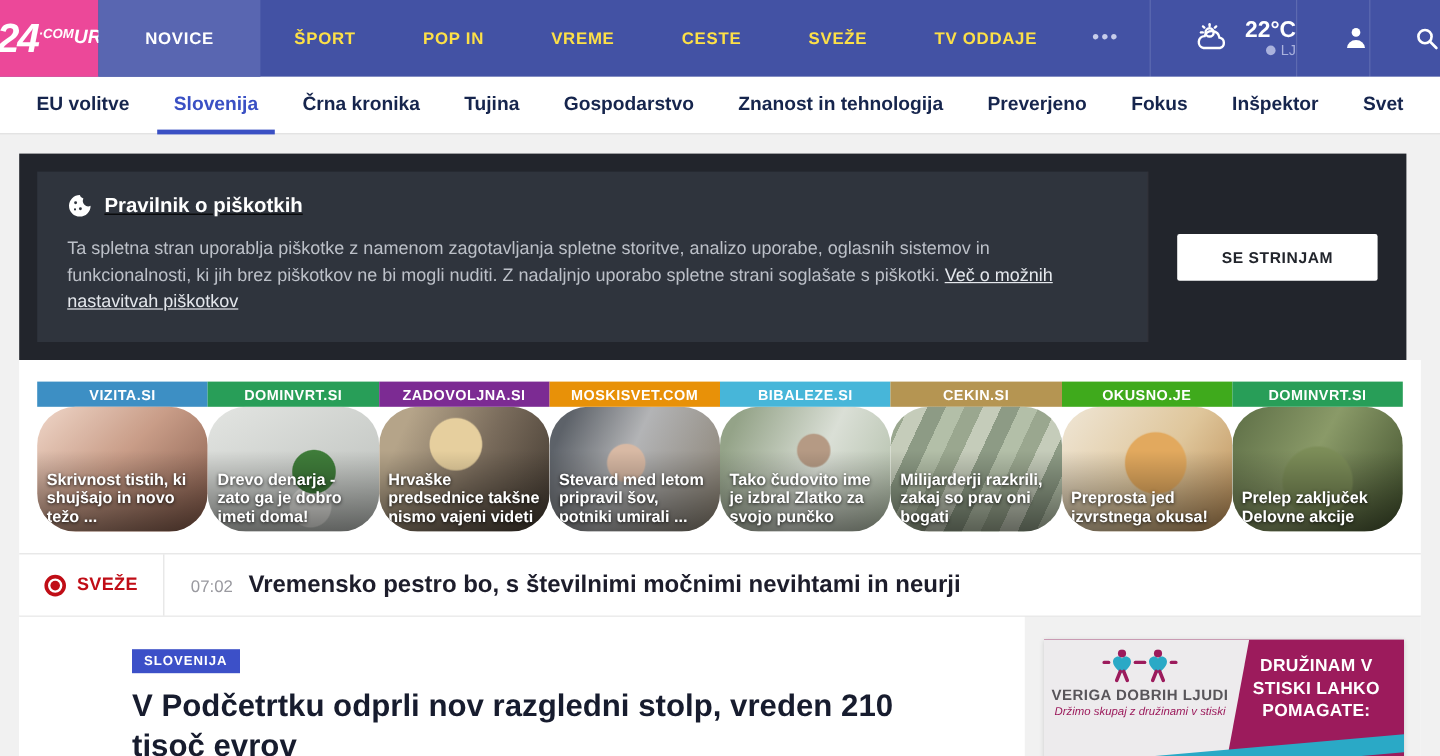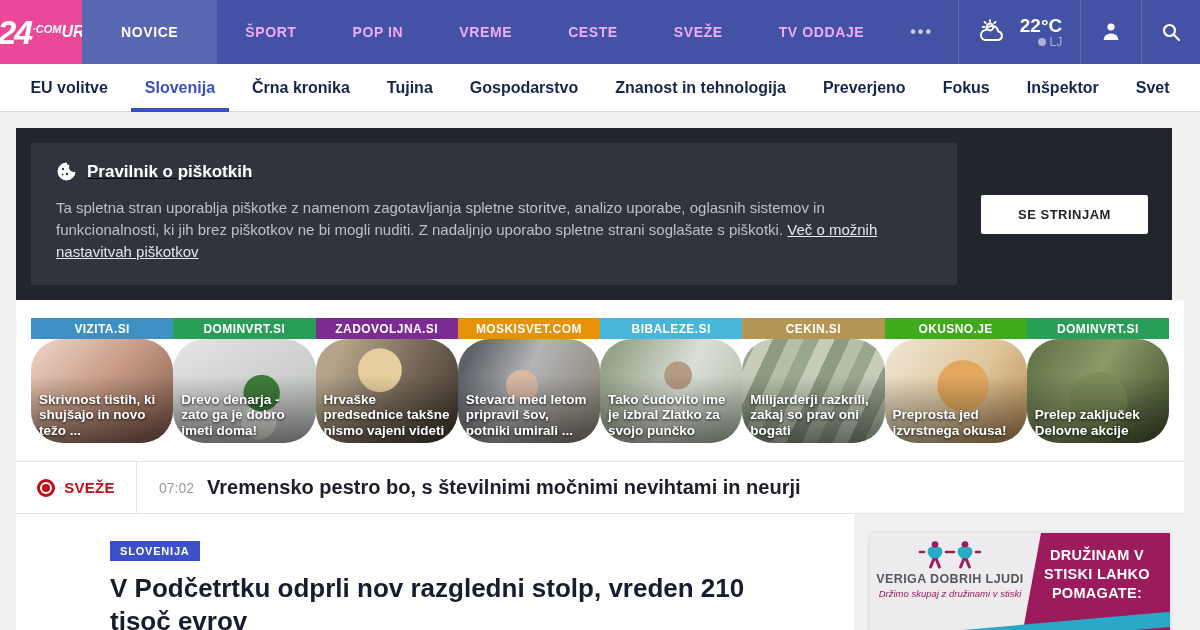--- a/index.html
+++ b/index.html
@@ -7,25 +7,25 @@
   body { background:#f1f1f1; font-family:"Liberation Sans", sans-serif; }
 
   
   .topbar { height:64px; background:#4352a4; display:flex; align-items:stretch; }
   .logo { width:82px; background:#ec4899; display:flex; align-items:center; justify-content:center; cursor:pointer; }
   .logo-inner { display:flex; align-items:center; color:#fff; font-weight:800; font-style:italic; }
   .logo-big { font-size:34px; letter-spacing:-2px; }
   .logo-col { display:flex; flex-direction:row; line-height:1; margin-left:1px; }
   .logo-top { font-size:11px; letter-spacing:0; }
   .logo-bot { font-size:16px; }
-  .nav-item { display:flex; align-items:center; padding:0 28px; color:#f0abfc; font-size:14px; font-weight:700; letter-spacing:.6px; cursor:pointer; }
+  .nav-item { display:flex; align-items:center; padding:0 28px; color:#fde047; font-size:14px; font-weight:700; letter-spacing:.6px; cursor:pointer; }
   .nav-item.active { background:#5966b1; color:#fff; padding:0 39px; }
   .nav-more { display:flex; align-items:center; padding:0 18px; color:#c7cdea; font-size:16px; font-weight:700; letter-spacing:2px; cursor:pointer; }
   .top-right { margin-left:auto; display:flex; align-items:stretch; }
-  .top-cell { display:flex; align-items:center; justify-content:center; border-left:1px solid rgba(255,255,255,.14); cursor:pointer; }
+  .top-cell { display:flex; align-items:center; justify-content:flex-end; border-left:1px solid rgba(255,255,255,.14); cursor:pointer; }
   .weather-cell { width:122px; gap:9px; }
   .weather-txt { display:flex; flex-direction:column; align-items:flex-end; line-height:1.05; }
   .weather-temp { color:#fff; font-size:19px; font-weight:800; }
   .weather-city { color:#aab2dd; font-size:12px; display:flex; align-items:center; gap:4px; }
   .weather-dot { width:8px; height:8px; border-radius:50%; background:#aab2dd; display:inline-block; }
   .user-cell { width:61px; }
   .search-cell { width:59px; }
 
   
   .subnav { height:48px; background:#fff; border-bottom:1px solid #ddd; display:flex; justify-content:center; align-items:center; gap:37px; }

